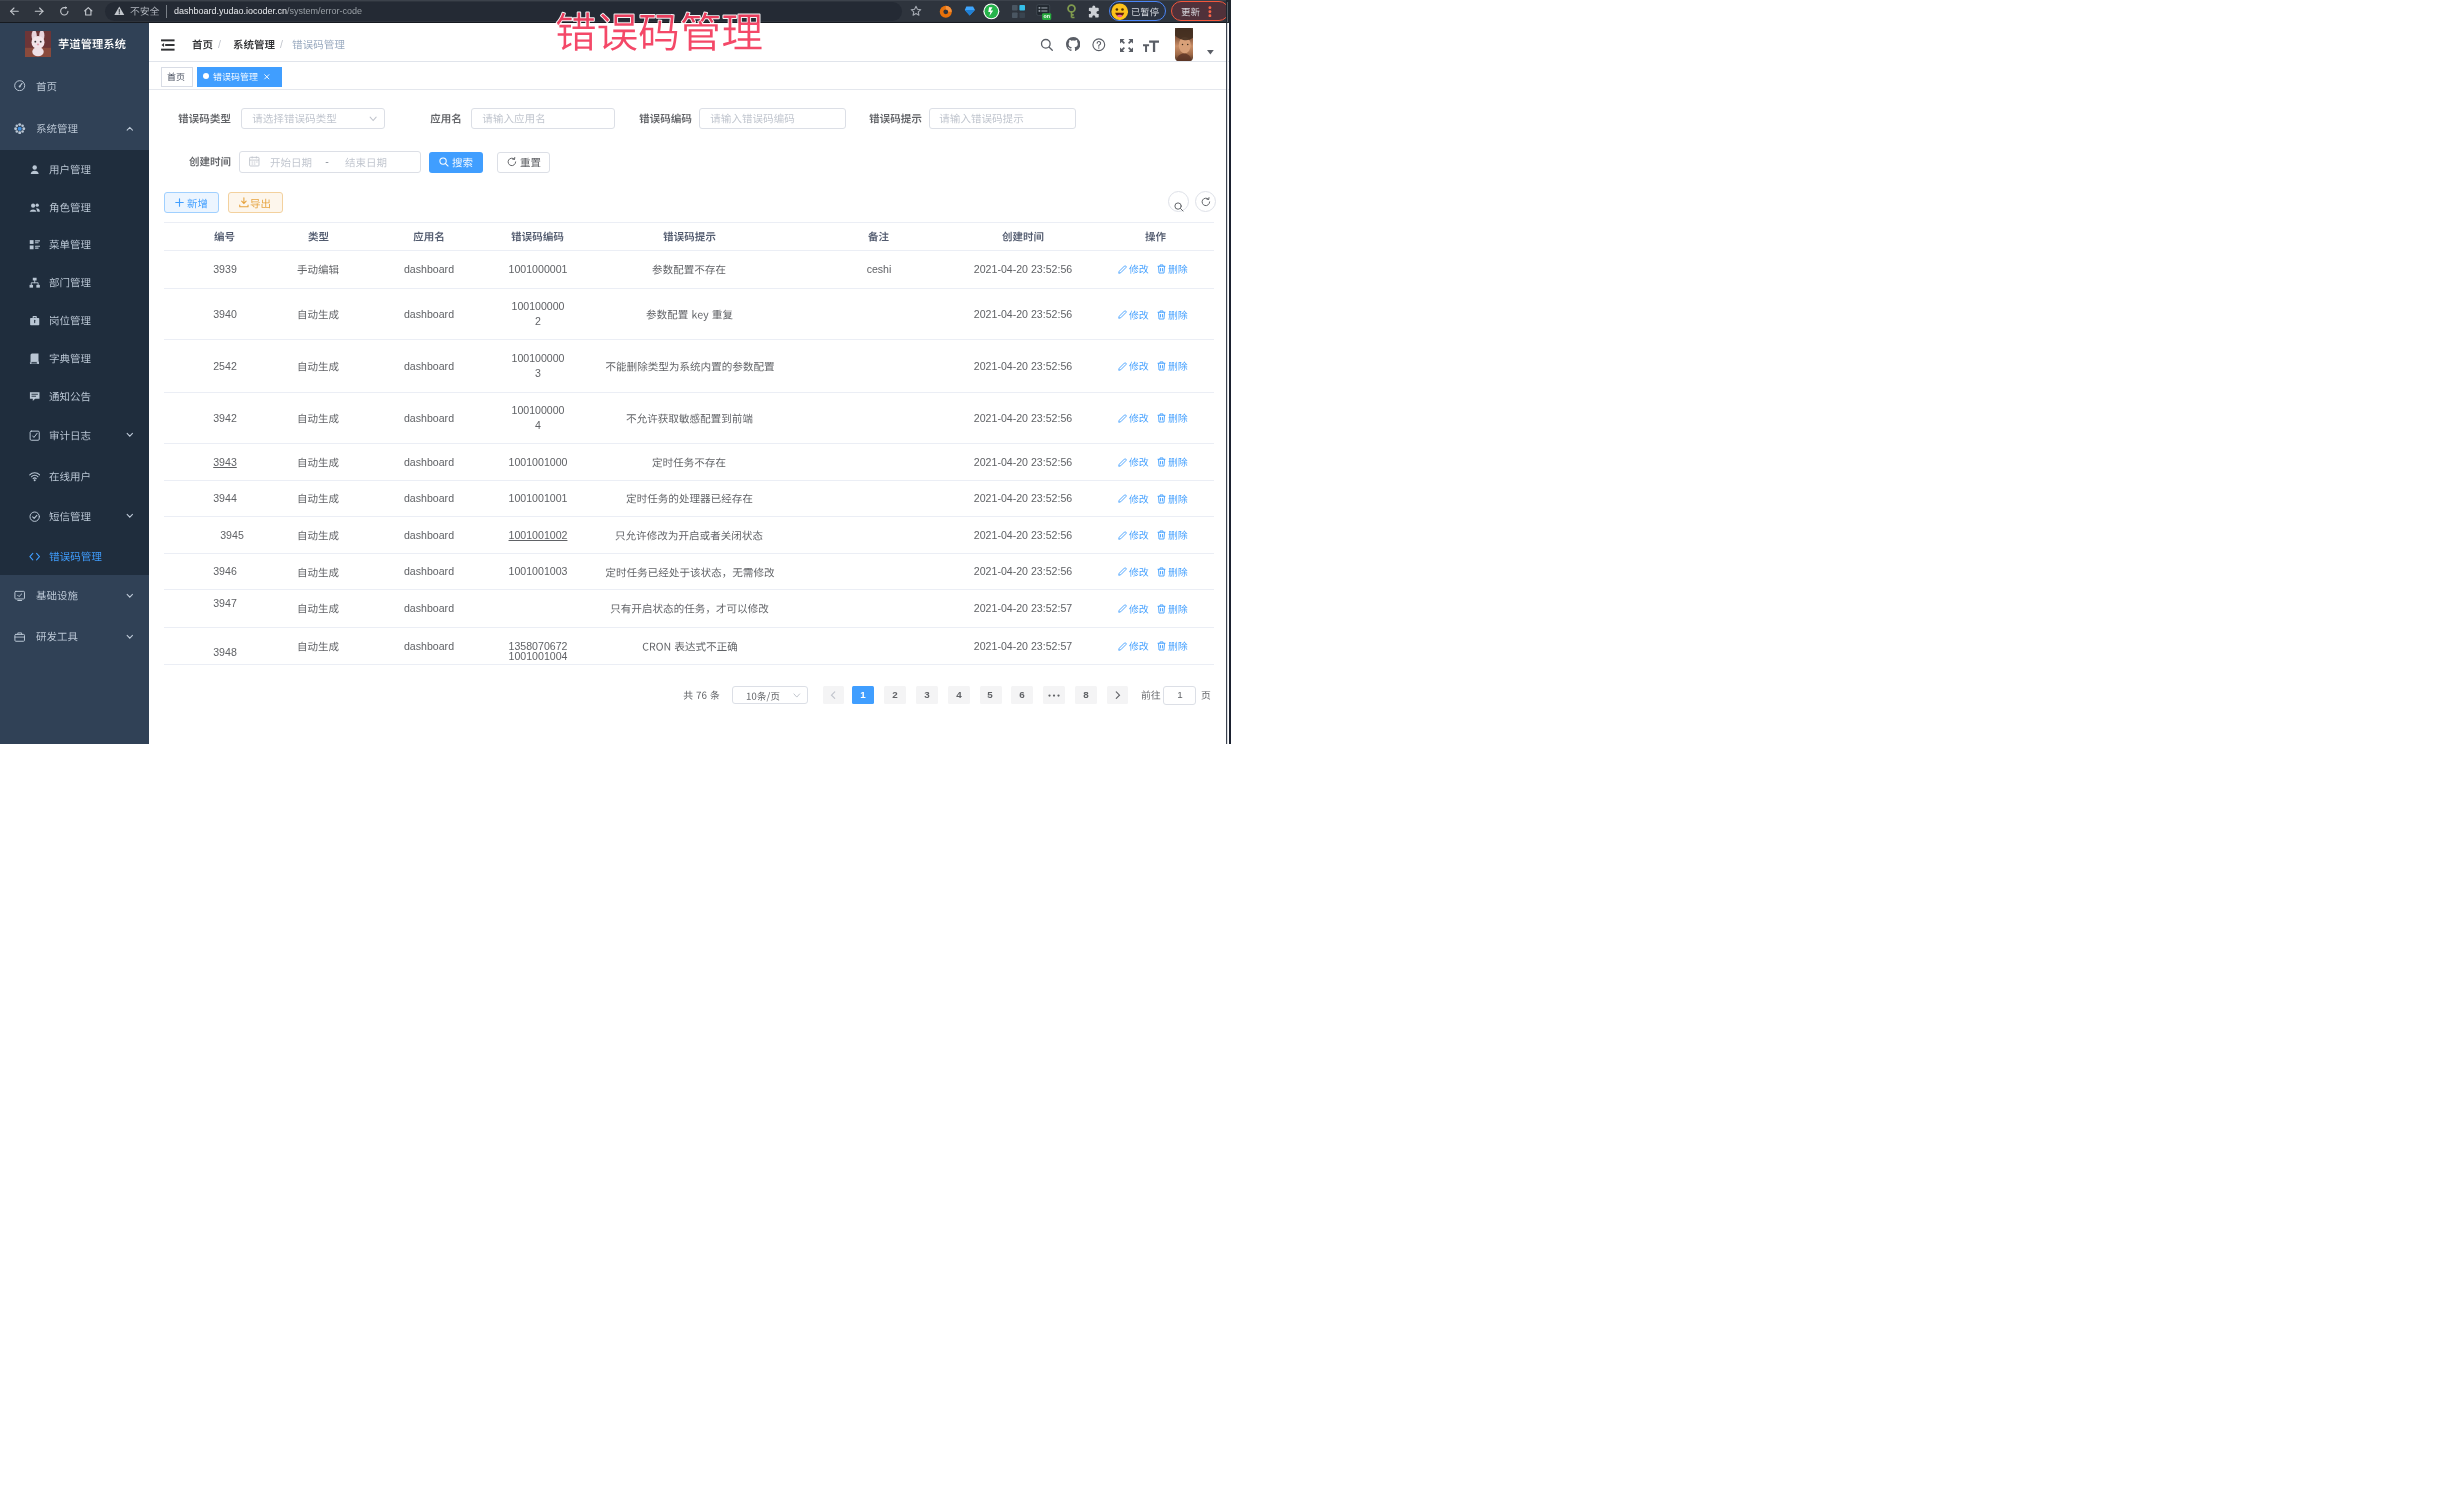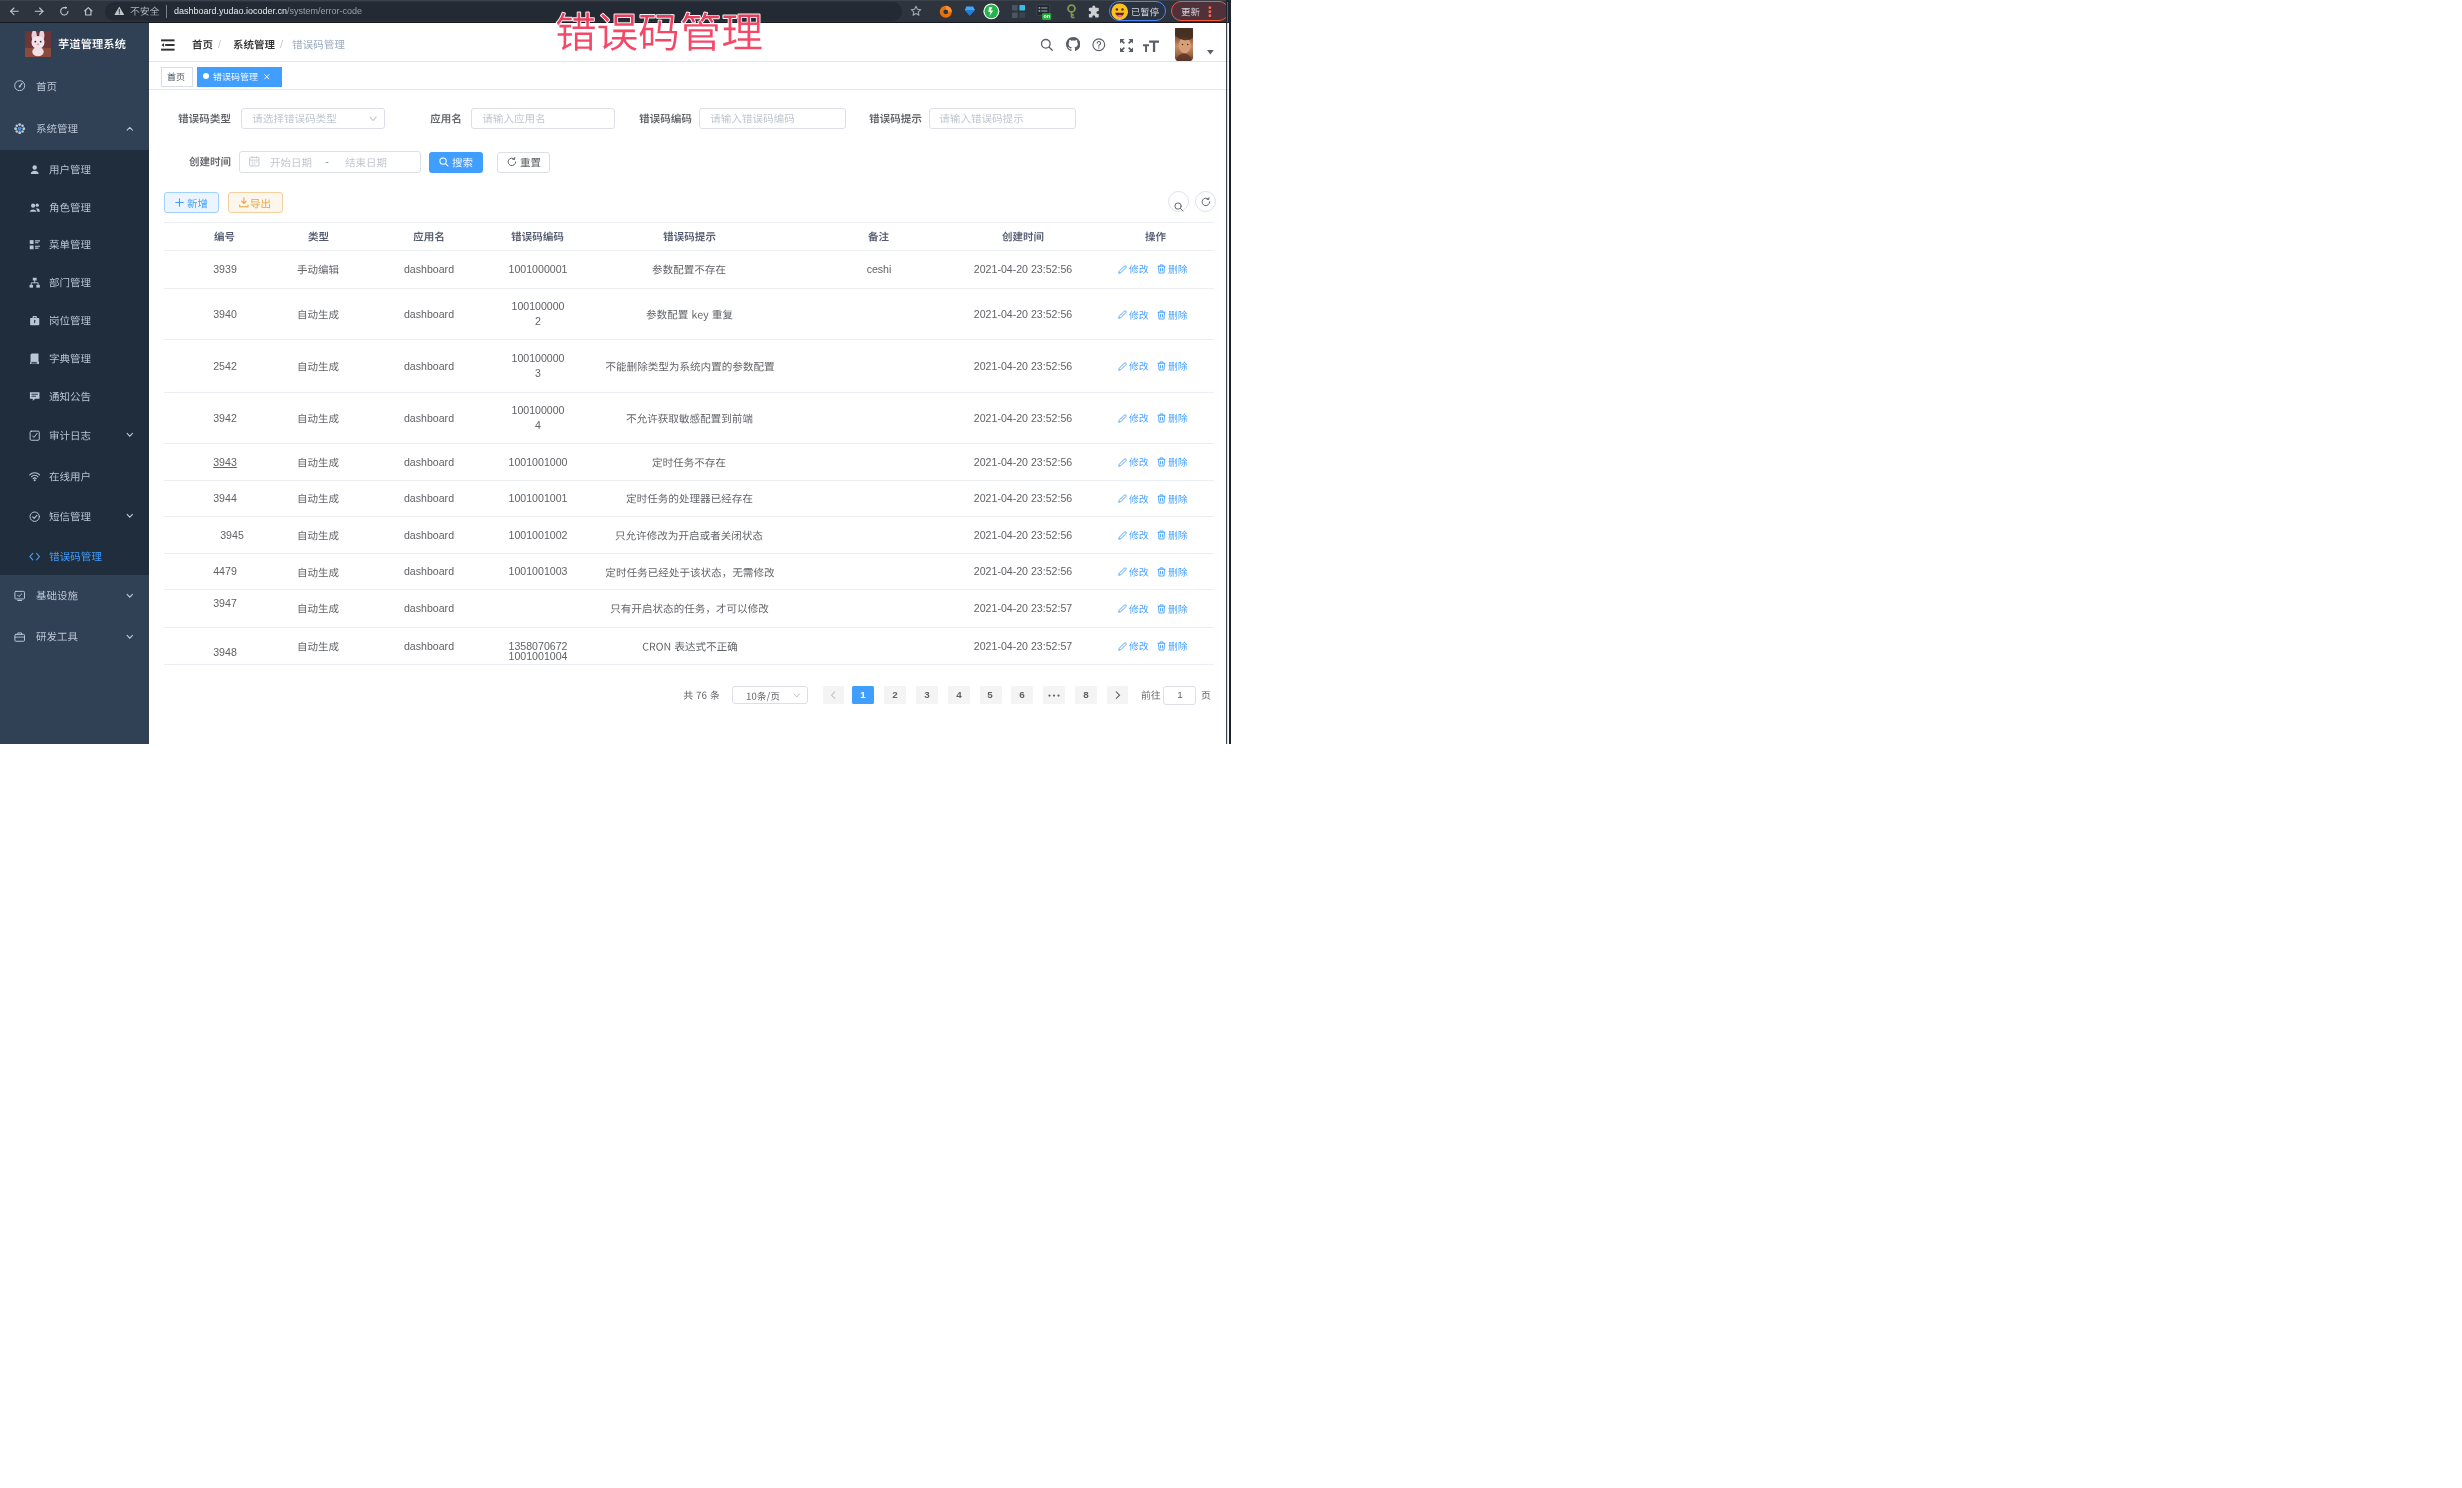--- a/index.html
+++ b/index.html
@@ -1195,39 +1195,39 @@
     </svg>
 <svg style="position:absolute;left:1168px;top:494px" width="19.7" height="11.8" viewBox="0 -900 2000 1200" fill="#409eff">
       <use href="#r_sc"></use>
     </svg>
 <div style="position:absolute;left:164px;top:553px;width:1050px;height:0.8px;background:#ebeef5;"></div>
 <div style="position:absolute;top:528px;font:normal 10.6px 'Liberation Sans',sans-serif;color:#606266;line-height:15px;white-space:nowrap;left:232px;transform:translateX(-50%);">3945</div>
 <svg style="position:absolute;left:297px;top:530px" width="42" height="12.7" viewBox="0 -900 4000 1200" fill="#606266">
       <use href="#r_zdsc"></use>
     </svg>
 <div style="position:absolute;top:528px;font:normal 10.6px 'Liberation Sans',sans-serif;color:#606266;line-height:15px;white-space:nowrap;left:429px;transform:translateX(-50%);">dashboard</div>
-<div style="position:absolute;top:528px;font:normal 10.6px 'Liberation Sans',sans-serif;color:#606266;line-height:15px;white-space:nowrap;left:538px;transform:translateX(-50%);">1001001002</div>
+<div style="position:absolute;top:528px;font:normal 10.6px 'Liberation Sans',sans-serif;color:#606266;line-height:15px;white-space:nowrap;left:538px;transform:translateX(-50%);text-decoration:underline;">1001001002</div>
 <svg style="position:absolute;left:615px;top:530px" width="148" height="12.7" viewBox="0 -900 14000 1200" fill="#606266">
       <use href="#r_h7"></use>
     </svg>
 <div style="position:absolute;top:528px;font:normal 10.6px 'Liberation Sans',sans-serif;color:#606266;line-height:15px;white-space:nowrap;left:1023px;transform:translateX(-50%);">2021-04-20 23:52:56</div>
 <svg style="position:absolute;left:1118px;top:531px" width="9" height="9" viewBox="0 0 12 12" fill="none" stroke="#409eff" stroke-width="1.2">
       <path d="M1 11 1.6 8.4 8.6 1.4a1.2 1.2 0 0 1 1.7 0l0.3 0.3a1.2 1.2 0 0 1 0 1.7L3.6 10.4z"></path>
     </svg>
 <svg style="position:absolute;left:1129px;top:530px" width="19.7" height="11.8" viewBox="0 -900 2000 1200" fill="#409eff">
       <use href="#r_xg"></use>
     </svg>
 <svg style="position:absolute;left:1157px;top:530px" width="9" height="9.8" viewBox="0 0 12 13" fill="none" stroke="#409eff" stroke-width="1.2">
       <path d="M0.8 3h10.4M4 3V1.2h4V3M2 3l0.7 9h6.6L10 3M4.7 5.4v4.4M7.3 5.4v4.4"></path>
     </svg>
 <svg style="position:absolute;left:1168px;top:530px" width="19.7" height="11.8" viewBox="0 -900 2000 1200" fill="#409eff">
       <use href="#r_sc"></use>
     </svg>
 <div style="position:absolute;left:164px;top:589px;width:1050px;height:0.8px;background:#ebeef5;"></div>
-<div style="position:absolute;top:564px;font:normal 10.6px 'Liberation Sans',sans-serif;color:#606266;line-height:15px;white-space:nowrap;left:225px;transform:translateX(-50%);">4479</div>
+<div style="position:absolute;top:564px;font:normal 10.6px 'Liberation Sans',sans-serif;color:#606266;line-height:15px;white-space:nowrap;left:225px;transform:translateX(-50%);">3946</div>
 <svg style="position:absolute;left:297px;top:567px" width="42" height="12.7" viewBox="0 -900 4000 1200" fill="#606266">
       <use href="#r_zdsc"></use>
     </svg>
 <div style="position:absolute;top:564px;font:normal 10.6px 'Liberation Sans',sans-serif;color:#606266;line-height:15px;white-space:nowrap;left:429px;transform:translateX(-50%);">dashboard</div>
 <div style="position:absolute;top:564px;font:normal 10.6px 'Liberation Sans',sans-serif;color:#606266;line-height:15px;white-space:nowrap;left:538px;transform:translateX(-50%);">1001001003</div>
 <svg style="position:absolute;left:605px;top:567px" width="170" height="12.7" viewBox="0 -900 16000 1200" fill="#606266">
       <use href="#r_h8"></use>
     </svg>
 <div style="position:absolute;top:564px;font:normal 10.6px 'Liberation Sans',sans-serif;color:#606266;line-height:15px;white-space:nowrap;left:1023px;transform:translateX(-50%);">2021-04-20 23:52:56</div>
 <svg style="position:absolute;left:1118px;top:567px" width="9" height="9" viewBox="0 0 12 12" fill="none" stroke="#409eff" stroke-width="1.2">

